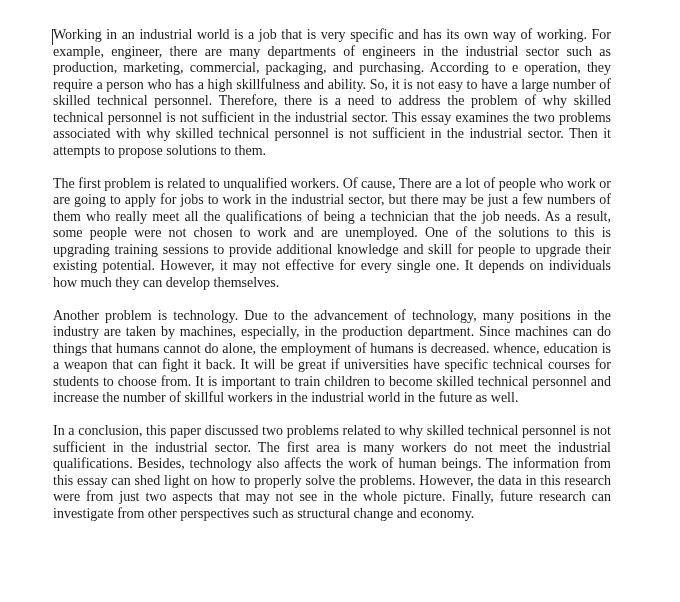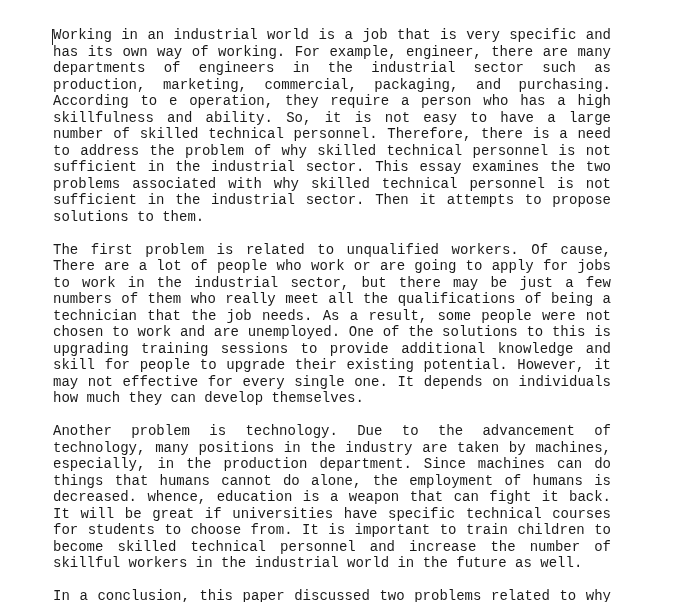--- a/index.html
+++ b/index.html
@@ -20,21 +20,21 @@
   }
   .text-area {
     position: absolute;
     left: 53px;
     top: 27px;
     width: 558px;
     cursor: text;
   }
   .para {
     margin: 0 0 16.5px 0;
-    font-family: Liberation Mono, monospace;
+    font-family: Liberation Serif, serif;
     font-size: 14px;
     line-height: 16.5px;
     text-align: justify;
     color: #1a1a1a;
     letter-spacing: 0;
   }
   .para:last-child {
     margin-bottom: 13px;
   }
   .caret {

